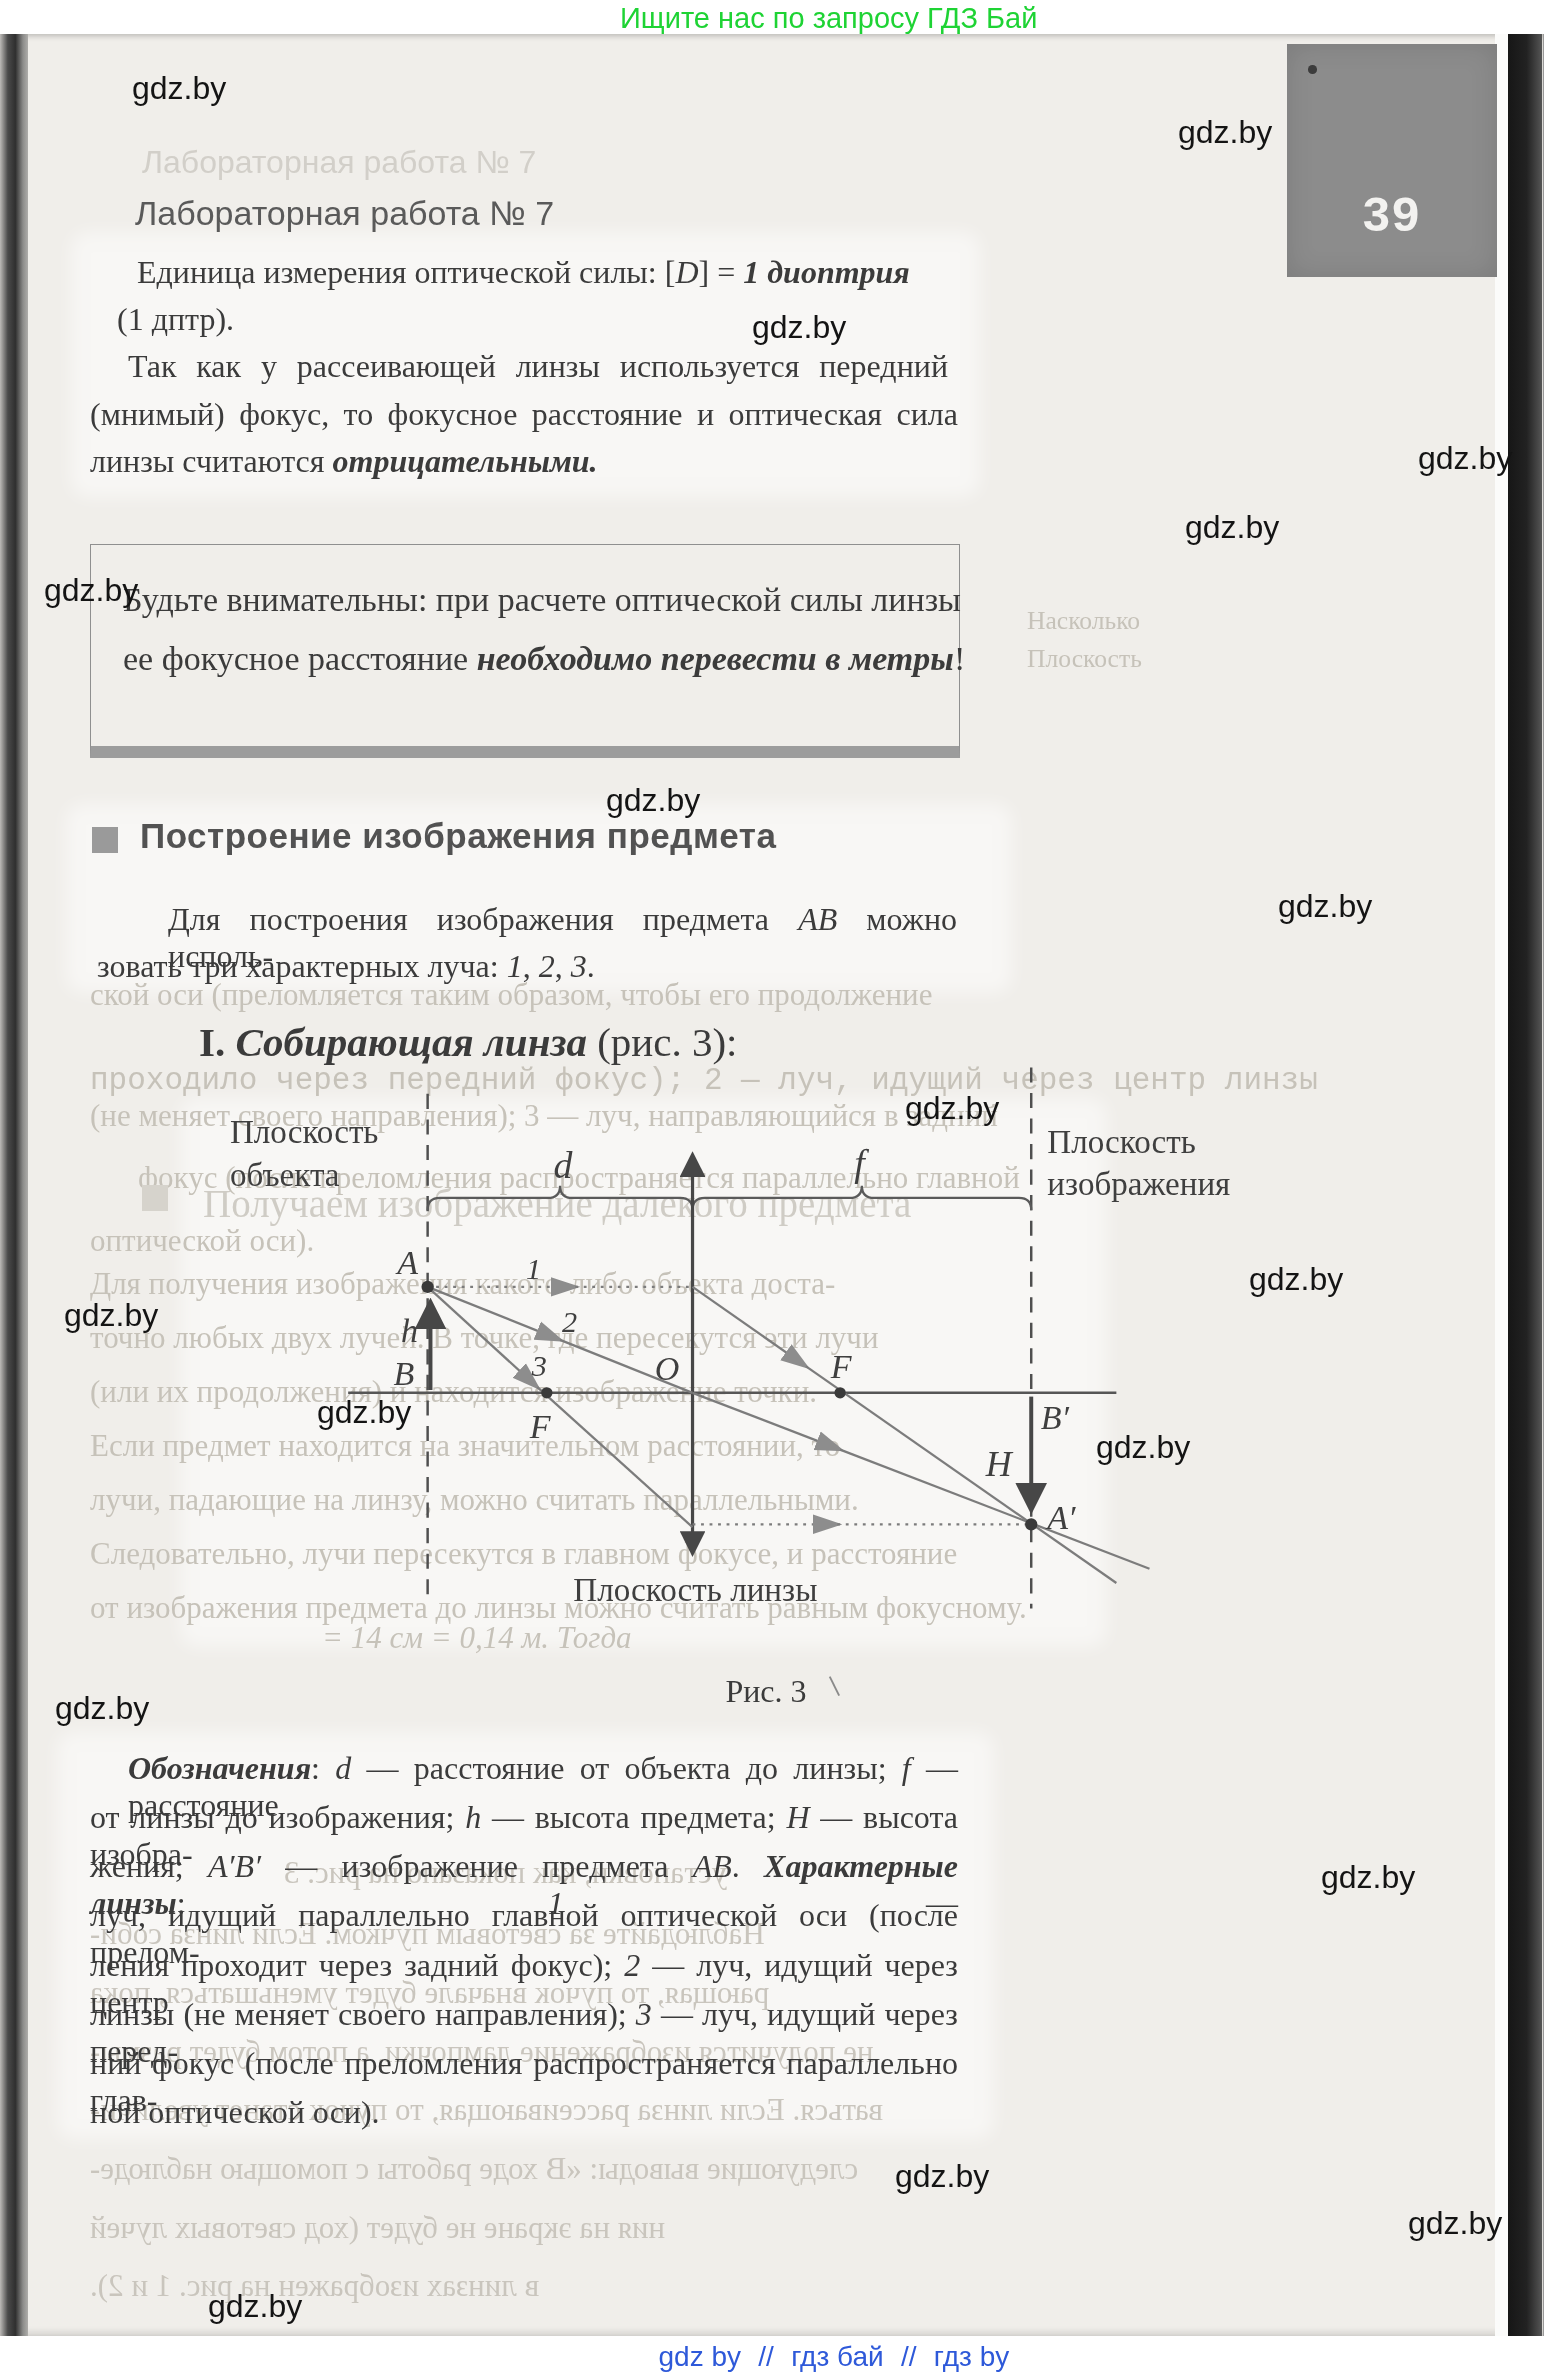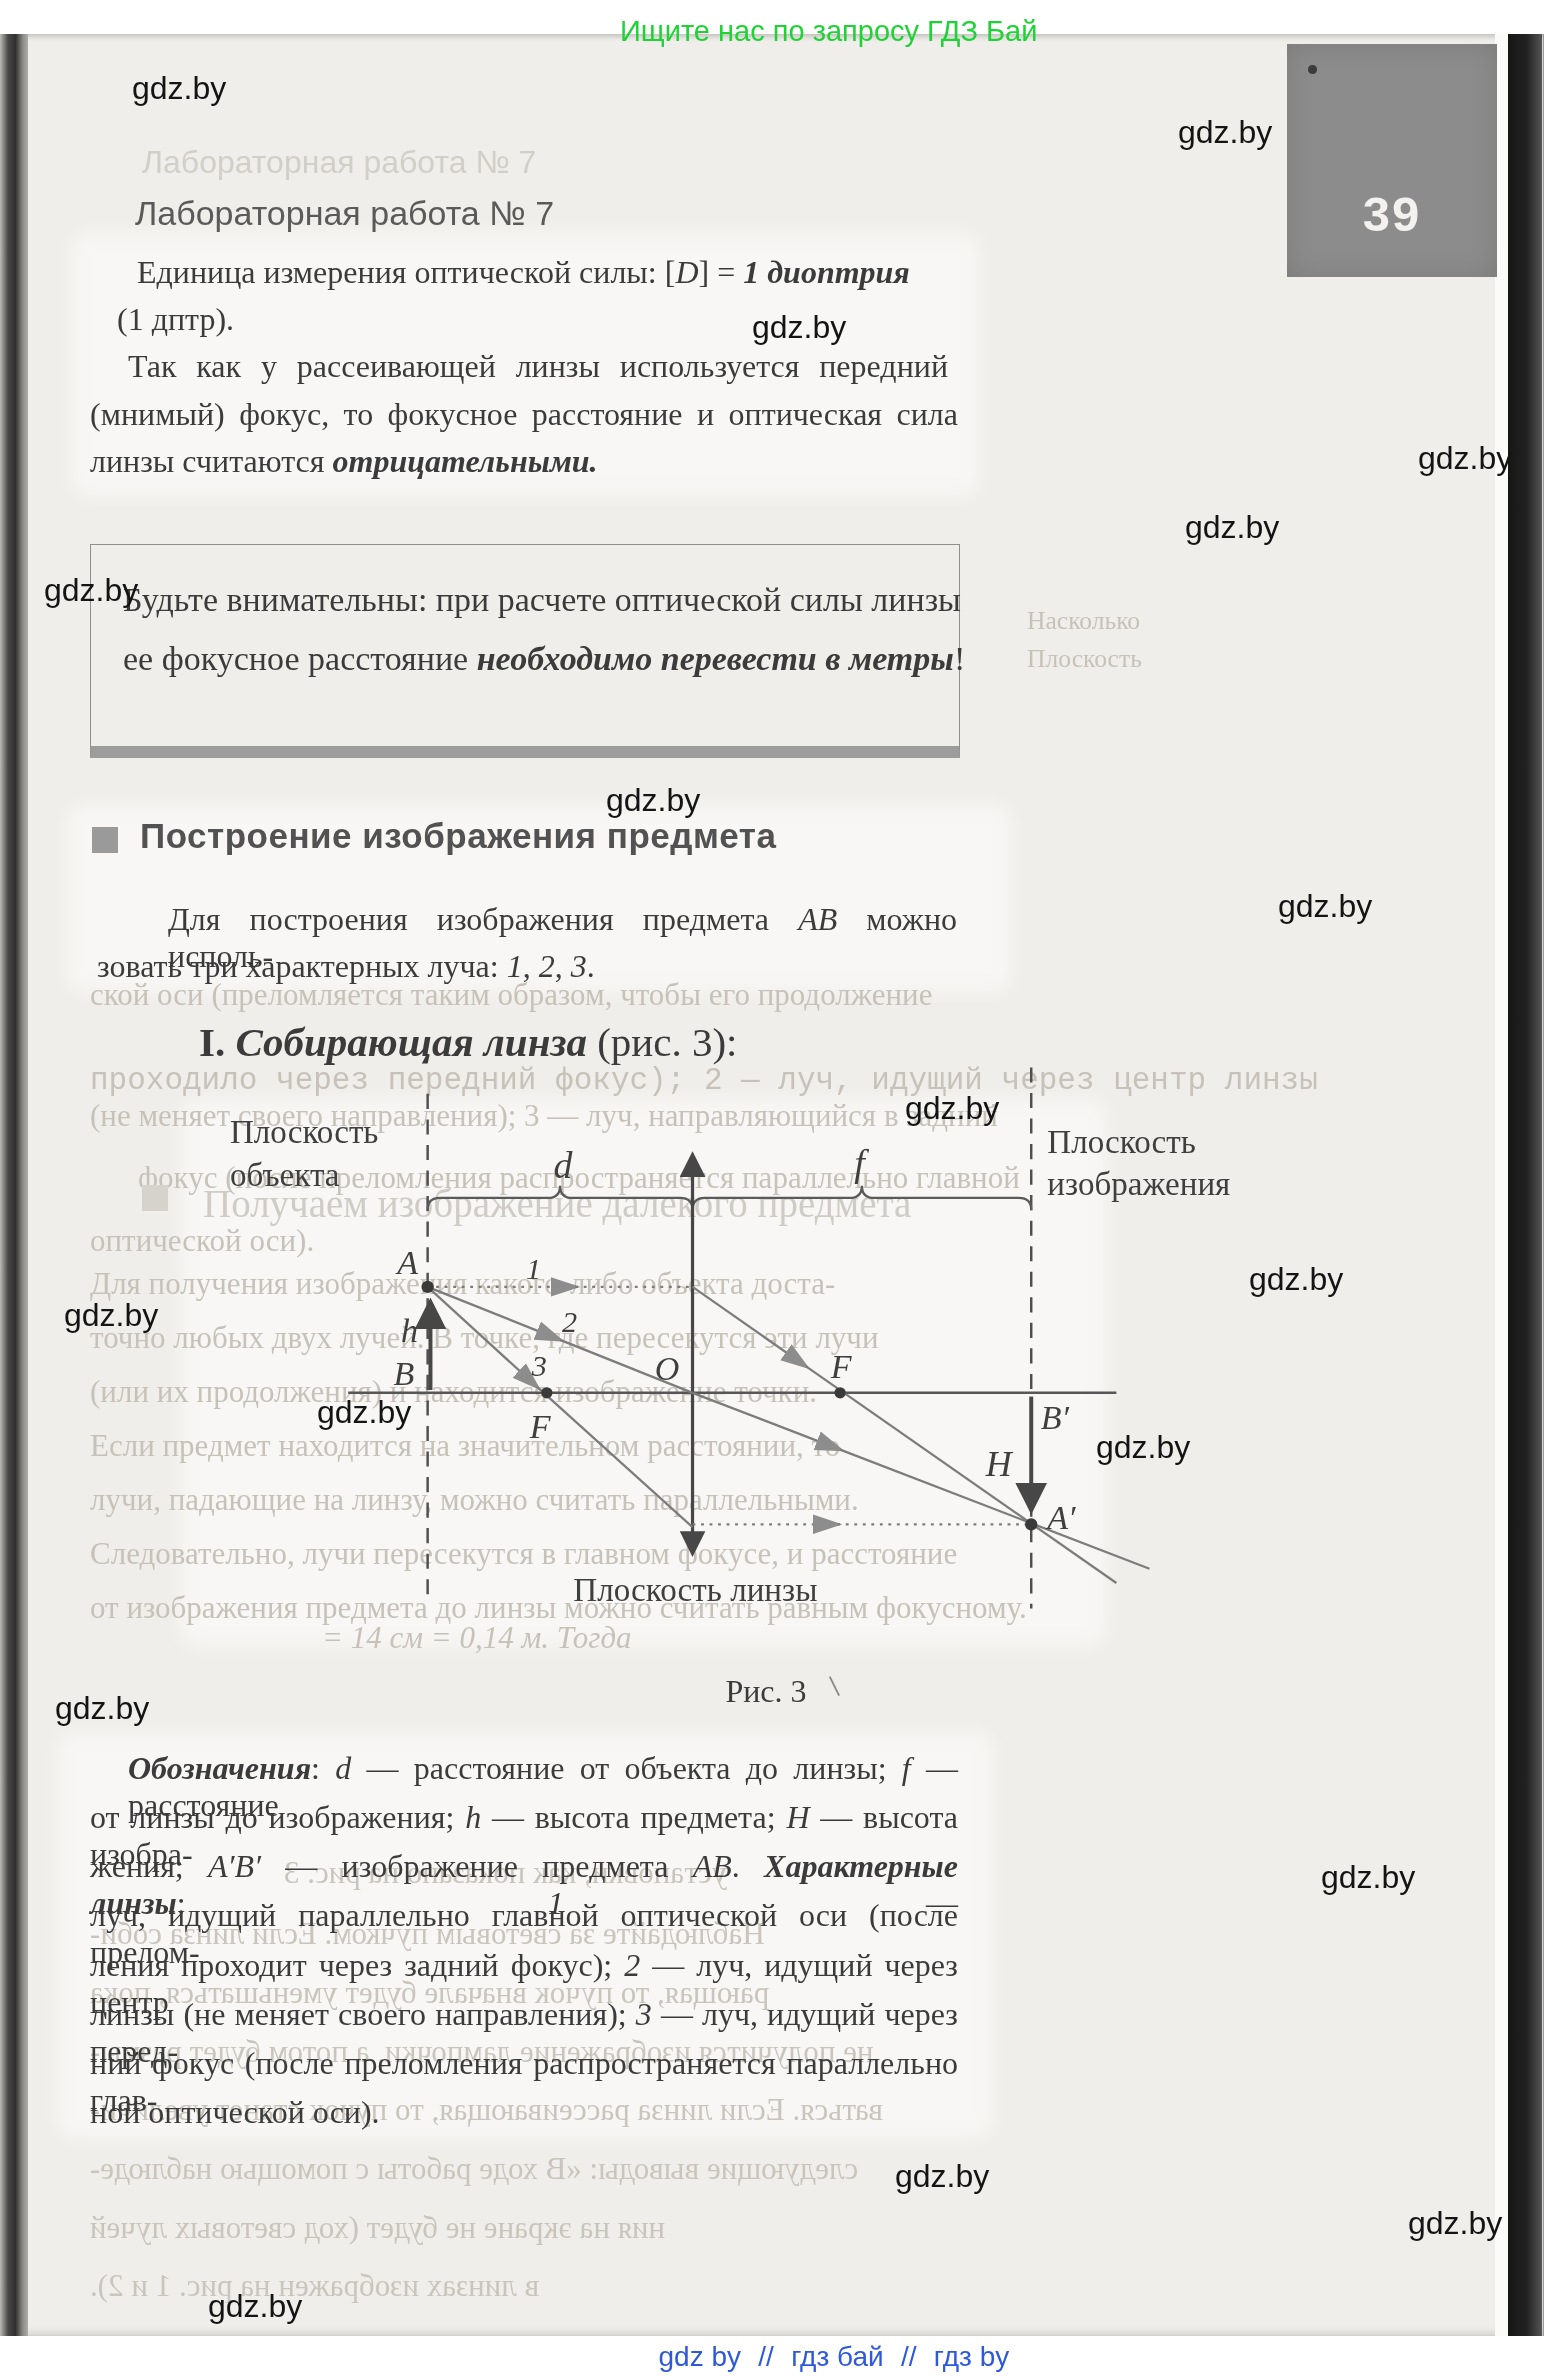--- a/index.html
+++ b/index.html
@@ -19,21 +19,21 @@
   #right-white{left:1495px;top:34px;width:13.2px;height:2302px;background:#fbfbfa;}
   #right-band{left:1508px;top:34px;width:34px;height:2302px;
      background:linear-gradient(90deg,#161616 0%,#222 55%,#555 100%);}
   #right-sliver{left:1543px;top:34px;width:1.9px;height:2302px;background:#999;}
   #pagebox{left:1287px;top:44px;width:210px;height:233px;background:var(--graybox);
      box-shadow:inset 0 0 28px rgba(0,0,0,.12);}
   #pagebox .dot{position:absolute;left:21px;top:21px;width:8.5px;height:8.5px;border-radius:50%;background:#3c3c3c;}
   #pagenum{position:absolute;left:0;top:142px;width:100%;text-align:center;
      font-family:"Liberation Sans",sans-serif;font-weight:bold;font-size:49px;color:#f3f2f0;letter-spacing:1.9px;}
   
-  #banner{left:620px;top:1.9px;font-family:"Liberation Sans",sans-serif;font-size:29px;color:var(--green);margin-top:13px;}
+  #banner{left:620px;top:1.9px;font-family:"Liberation Sans",sans-serif;font-size:29px;color:var(--green);}
   #footer{left:649px;top:2341px;font-family:"Liberation Sans",sans-serif;font-size:28px;color:var(--blue);}
   #footer a{color:var(--blue);text-decoration:none;margin:0 9.5px;}
   #footer .sep{color:var(--blue);}
   
   .wm{position:absolute;font-family:"Liberation Sans",sans-serif;font-size:32px;color:#141414;z-index:40;}
   
   .ghost{position:absolute;font-size:31px;color:var(--ghost);white-space:nowrap;z-index:2;}
   .ghost.mirror{transform:scaleX(-1);color:#c9c5bd;}
   .ghost.big{font-size:39px;color:#cfccc5;}
   .ghost.sans{font-family:"Liberation Sans",sans-serif;color:#d2cfc9;}

